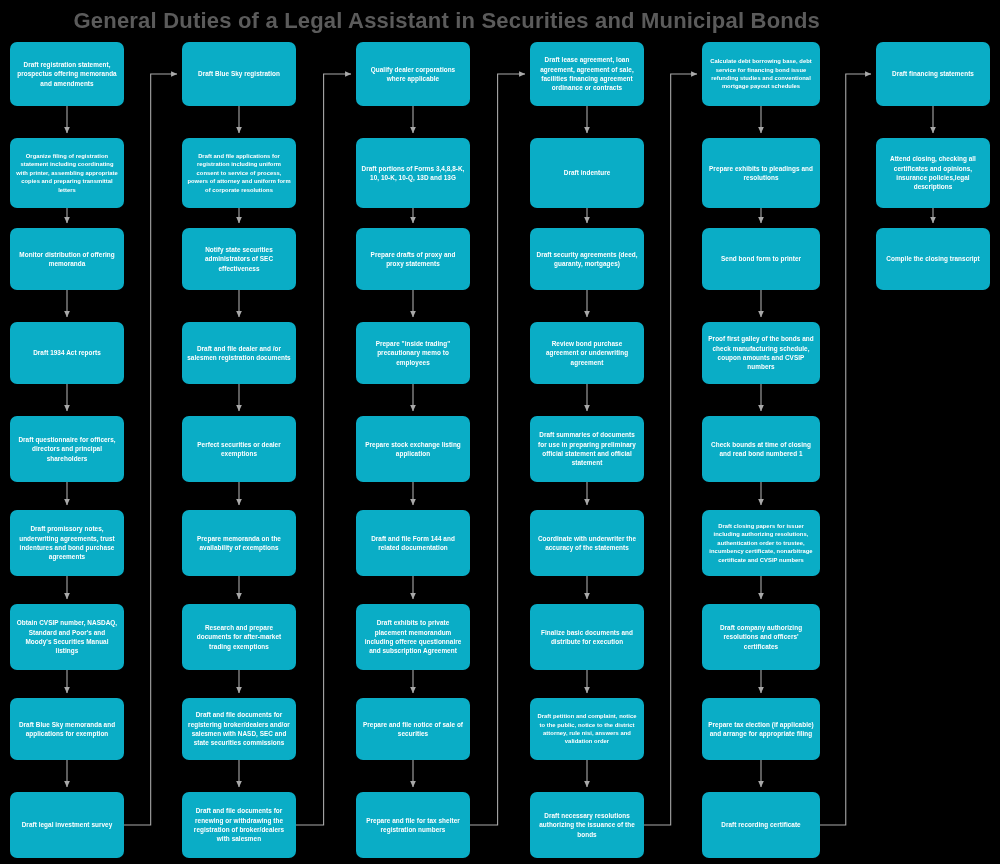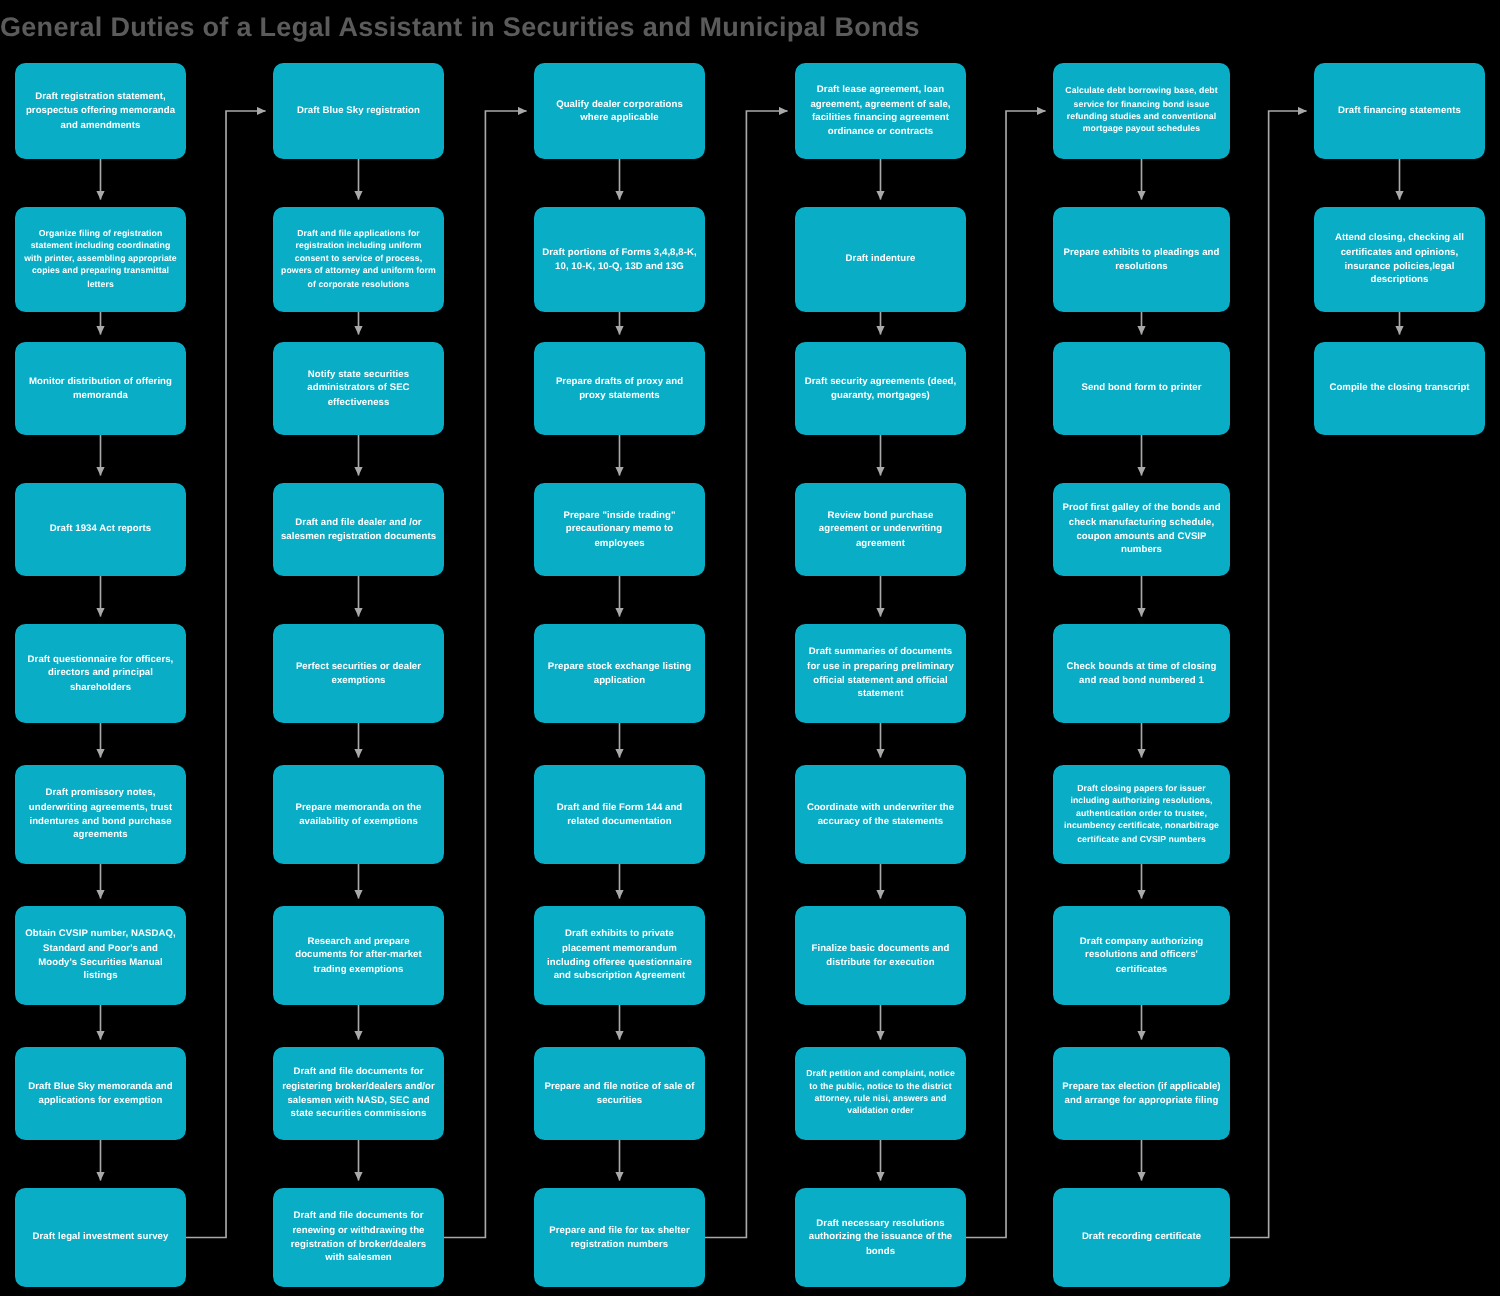--- a/index.html
+++ b/index.html
@@ -18,23 +18,23 @@
     position: relative;
     width: 1000px;
     height: 864px;
     background: #000000;
   }
   #title {
     position: absolute;
     top: 8px;
     left: 0;
     width: 820px;
-    text-align: left;
+    text-align: right;
     color: #5b5b5b;
-    font-size: 18px;
+    font-size: 22px;
     font-weight: 600;
     letter-spacing: 0.2px;
   }
   .column {
     position: absolute;
     top: 42px;
     width: 114px;
   }
   .node {
     position: absolute;

